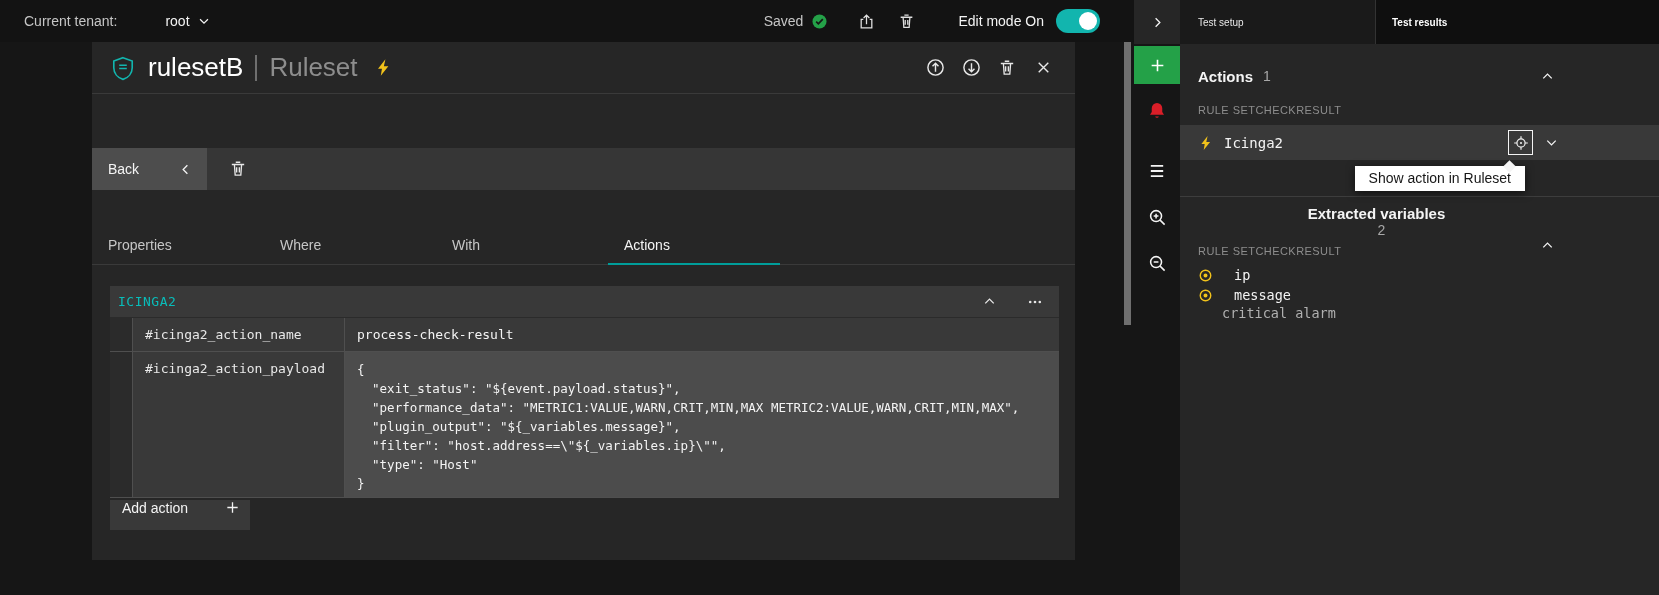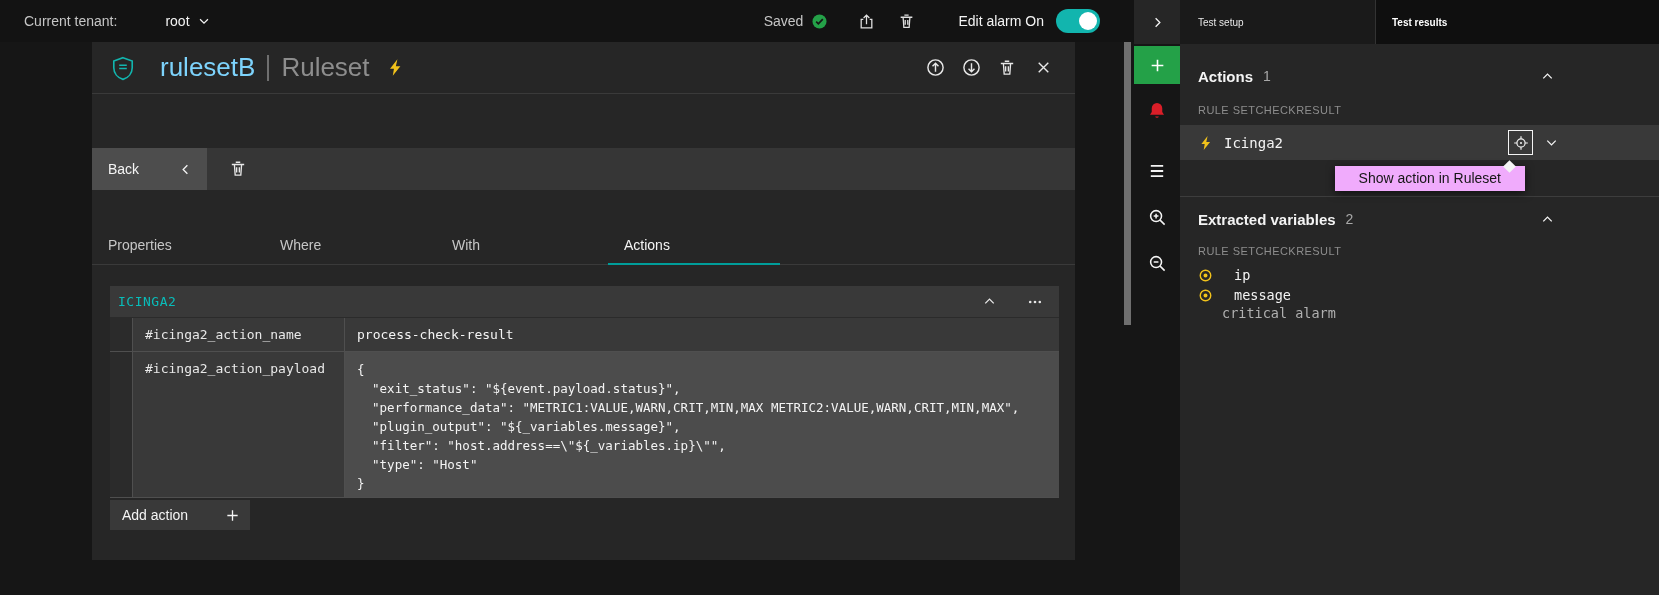--- a/index.html
+++ b/index.html
@@ -20,21 +20,21 @@
   .tb-iconbtn { width:32px; height:32px; display:flex; align-items:center; justify-content:center; color:#e0e0e0; }
   .tb-iconbtn + .tb-iconbtn { margin-left:8px; }
   .editmode { margin-left:36px; margin-right:12px; color:#f4f4f4; }
   .toggle { width:44px; height:24px; border-radius:12px; background:#12b5ae; position:relative; flex:none; cursor:pointer; border:none; }
   .toggle .knob { position:absolute; top:3px; right:3px; width:18px; height:18px; border-radius:50%; background:#ffffff; }
 
   .content { flex:1; position:relative; }
   .card { position:absolute; left:92px; top:0; width:983px; height:518px; background:#262626; }
 
   .card-header { height:52px; display:flex; align-items:center; padding:0 14px 0 18px; border-bottom:1px solid #3a3a3a; }
-  .page-title { font-size:26px; font-weight:400; color:#7dd3fc; margin-left:24px; }
+  .page-title { font-size:26px; font-weight:400; color:#ffffff; margin-left:12px; }
   .title-divider { width:2px; height:26px; background:#6f6f6f; margin:0 12px; }
   .ruleset-type { font-size:26px; color:#8d8d8d; }
   .title-bolt { margin-left:16px; }
   .header-actions { margin-left:auto; display:flex; align-items:center; }
   .hd-iconbtn { width:36px; height:36px; display:flex; align-items:center; justify-content:center; color:#e8e8e8; }
 
   .toolbar { margin-top:54px; height:42px; background:#363636; display:flex; align-items:center; }
   .back-btn { width:115px; height:42px; background:#4d4d4d; display:flex; align-items:center; justify-content:space-between; padding:0 14px 0 16px; color:#f4f4f4; }
   .tb2-iconbtn { width:34px; height:34px; margin-left:14px; display:flex; align-items:center; justify-content:center; color:#e8e8e8; }
 
@@ -49,21 +49,21 @@
   .eh-iconbtn { width:24px; height:24px; display:flex; align-items:center; justify-content:center; }
 
   .field-row { display:flex; align-items:stretch; border-bottom:1px solid #4f4f4f; }
   .row-gutter { width:23px; background:#2b2b2b; border-right:1px solid #4f4f4f; flex:none; }
   .field-key { width:212px; flex:none; background:#393939; border-right:1px solid #4f4f4f; font-family:"DejaVu Sans Mono", monospace; font-size:13px; color:#e8e8e8; padding:9px 12px; }
   .field-value { flex:1; background:#393939; font-family:"DejaVu Sans Mono", monospace; font-size:13px; color:#f4f4f4; padding:9px 12px; }
   .field-row.payload { height:146px; border-bottom:1px solid #4f4f4f; }
   .field-row.payload .field-value { background:#4c4c4c; padding:8px 12px; }
   .code { font-family:"DejaVu Sans Mono", monospace; font-size:12.5px; line-height:19px; color:#f4f4f4; white-space:pre; }
 
-  .add-action { margin-top:2px; width:140px; height:30px; background:#393939; display:flex; align-items:center; justify-content:space-between; padding:0 10px 0 12px; color:#f4f4f4; }
+  .add-action { margin-top:2px; width:140px; height:30px; background:#393939; display:flex; align-items:flex-start; justify-content:space-between; padding:0 10px 0 12px; color:#f4f4f4; }
 
   .v-scrollbar { position:absolute; top:0; right:3px; width:7px; height:283px; background:#6f6f6f; }
 
   
   .rail { width:46px; background:#161616; display:flex; flex-direction:column; align-items:stretch; flex:none; }
   .rail-top { height:44px; background:#262626; display:flex; align-items:center; justify-content:center; color:#f4f4f4; }
   .rail-add { height:38px; margin-top:2px; background:#24a148; display:flex; align-items:center; justify-content:center; color:#ffffff; }
   .rail-btn { height:38px; display:flex; align-items:center; justify-content:center; color:#f4f4f4; }
   .rail-bell { margin-top:8px; }
   .rail-rows { margin-top:22px; }
@@ -72,37 +72,37 @@
 
   
   .right-panel { width:479px; display:flex; flex-direction:column; background:#262626; flex:none; }
   .panel-tabs { height:44px; display:flex; flex:none; }
   .panel-tab { width:196px; background:#1a1a1a; display:flex; align-items:center; padding-left:18px; font-size:10px; color:#e8e8e8; border-right:1px solid #333; }
   .panel-tab.results { flex:1; width:auto; background:#0f0f0f; color:#ffffff; font-weight:700; border-right:none; padding-left:16px; }
   .panel-body { flex:1; position:relative; background:#262626; }
 
   .section-header { display:flex; align-items:center; height:28px; padding:0 104px 0 18px; }
   .sh-actions { margin-top:18px; }
-  .sh-vars { margin-top:8px; }
+  .sh-vars { margin-top:8px;flex-direction:column; }
   .section-title { font-size:15px; font-weight:700; color:#f4f4f4; }
   .section-count { margin-left:10px; color:#a8a8a8; font-size:14px; }
   .section-header .chev { margin-left:auto; color:#f4f4f4; }
 
   .rule-label { margin:14px 0 0 18px; font-size:11px; letter-spacing:.45px; color:#8d8d8d; }
   .rl-actions { margin-top:14px; }
   .rl-vars { margin-top:12px; }
 
   .action-row { margin-top:9px; height:35px; background:#393939; display:flex; align-items:center; padding:0 100px 0 18px; }
   .action-name { font-family:"DejaVu Sans Mono", monospace; font-size:14px; color:#f4f4f4; margin-left:10px; }
   .crosshair-btn { margin-left:auto; width:25px; height:25px; border:1px solid #f4f4f4; display:flex; align-items:center; justify-content:center; color:#f4f4f4; background:transparent; }
   .action-row .chev { margin-left:11px; color:#f4f4f4; }
 
   .panel-divider { margin-top:36px; height:1px; background:#3d3d3d; }
 
-  .tooltip { position:absolute; top:122px; right:134px; background:#f0abfc; color:#161616; font-size:14px; padding:4px 24px 5px; box-shadow:0 2px 8px rgba(0,0,0,.6); z-index:5; white-space:nowrap; }
+  .tooltip { position:absolute; top:122px; right:134px; background:#ffffff; color:#161616; font-size:14px; padding:4px 14px 5px; box-shadow:0 2px 8px rgba(0,0,0,.6); z-index:5; white-space:nowrap; }
   .tooltip::after { content:""; position:absolute; top:-4px; right:11px; width:9px; height:9px; background:#f4f4f4; transform:rotate(45deg); }
 
   .var-item { padding:0 16px 0 18px; margin-top:10px; }
   .var-item.second { margin-top:4px; }
   .var-head { display:flex; align-items:center; gap:21px; }
   .var-name { font-family:"DejaVu Sans Mono", monospace; font-size:13.5px; color:#f4f4f4; }
   .var-value { margin-left:24px; margin-top:2px; font-family:"DejaVu Sans Mono", monospace; font-size:13.5px; color:#b0b0b0; }
 </style>
 </head>
 <body>
@@ -138,21 +138,21 @@
             </svg>
         </span>
       </button>
       <button class="tb-iconbtn">
         <span>
           <svg width="17" height="17" viewBox="0 0 16 16">
               <path d="M2.5 4h11M6 2h4M4.8 4l.7 9.5h5L11.2 4M6.8 6.5v4.5M9.2 6.5v4.5" fill="none" stroke="currentColor" stroke-width="1.2"></path>
             </svg>
         </span>
       </button>
-      <span class="editmode">Edit alarm On</span>
+      <span class="editmode">Edit mode On</span>
       <button class="toggle">
         <span class="knob"></span>
       </button>
     </div>
 
     <div class="content">
       <div class="card">
 
         <div class="card-header">
           <span>

